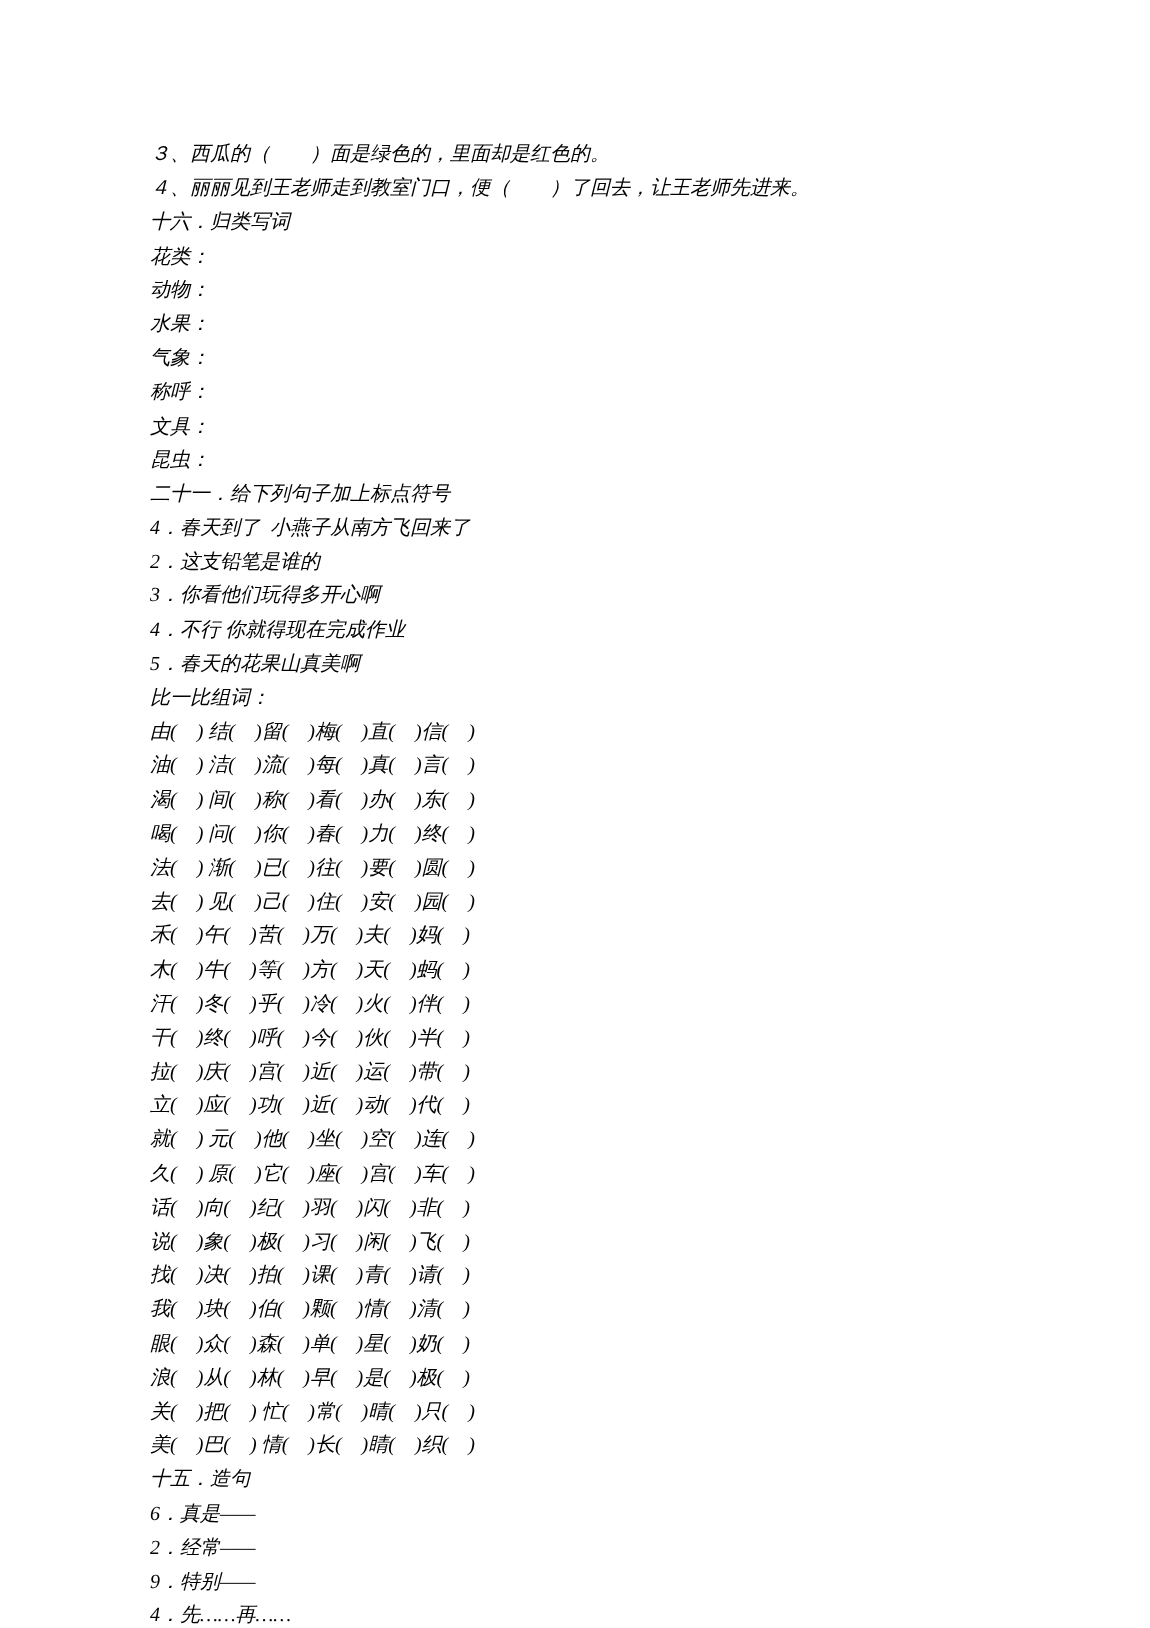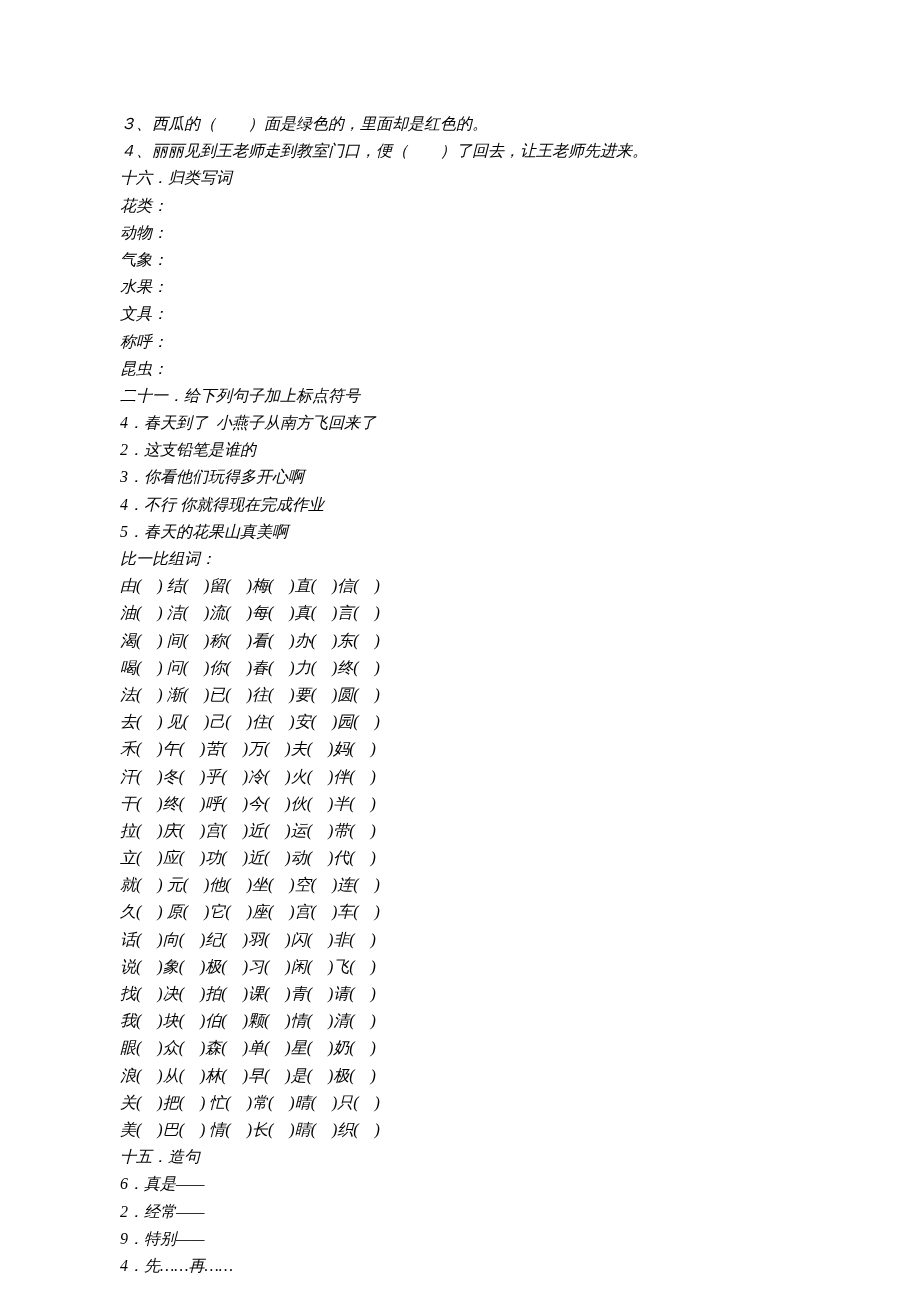--- a/index.html
+++ b/index.html
@@ -25,39 +25,40 @@
 </head>
 <body>
 
 <div class="page">
   <div id="content">
       <div class="line">３、西瓜的（　　）面是绿色的，里面却是红色的。</div>
       <div class="line">４、丽丽见到王老师走到教室门口，便（　　）了回去，让王老师先进来。</div>
       <div class="line">十六．归类写词</div>
       <div class="line">花类：</div>
       <div class="line">动物：</div>
+      <div class="line">水果：</div>
       <div class="line">气象：</div>
-      <div class="line">水果：</div>
+      <div class="line">称呼：</div>
       <div class="line">文具：</div>
-      <div class="line">称呼：</div>
       <div class="line">昆虫：</div>
       <div class="line">二十一．给下列句子加上标点符号</div>
       <div class="line">4．春天到了  小燕子从南方飞回来了</div>
       <div class="line">2．这支铅笔是谁的</div>
       <div class="line">3．你看他们玩得多开心啊</div>
       <div class="line">4．不行 你就得现在完成作业</div>
       <div class="line">5．春天的花果山真美啊</div>
       <div class="line">比一比组词：</div>
       <div class="line">由(    ) 结(    )留(    )梅(    )直(    )信(    )</div>
       <div class="line">油(    ) 洁(    )流(    )每(    )真(    )言(    )</div>
       <div class="line">渴(    ) 间(    )称(    )看(    )办(    )东(    )</div>
       <div class="line">喝(    ) 问(    )你(    )春(    )力(    )终(    )</div>
       <div class="line">法(    ) 渐(    )已(    )往(    )要(    )圆(    )</div>
       <div class="line">去(    ) 见(    )己(    )住(    )安(    )园(    )</div>
       <div class="line">禾(    )午(    )苦(    )万(    )夫(    )妈(    )</div>
+      <div class="line">木(    )牛(    )等(    )方(    )天(    )蚂(    )</div>
       <div class="line">汗(    )冬(    )乎(    )冷(    )火(    )伴(    )</div>
       <div class="line">干(    )终(    )呼(    )今(    )伙(    )半(    )</div>
       <div class="line">拉(    )庆(    )宫(    )近(    )运(    )带(    )</div>
       <div class="line">立(    )应(    )功(    )近(    )动(    )代(    )</div>
       <div class="line">就(    ) 元(    )他(    )坐(    )空(    )连(    )</div>
       <div class="line">久(    ) 原(    )它(    )座(    )宫(    )车(    )</div>
       <div class="line">话(    )向(    )纪(    )羽(    )闪(    )非(    )</div>
       <div class="line">说(    )象(    )极(    )习(    )闲(    )飞(    )</div>
       <div class="line">找(    )决(    )拍(    )课(    )青(    )请(    )</div>
       <div class="line">我(    )块(    )伯(    )颗(    )情(    )清(    )</div>

